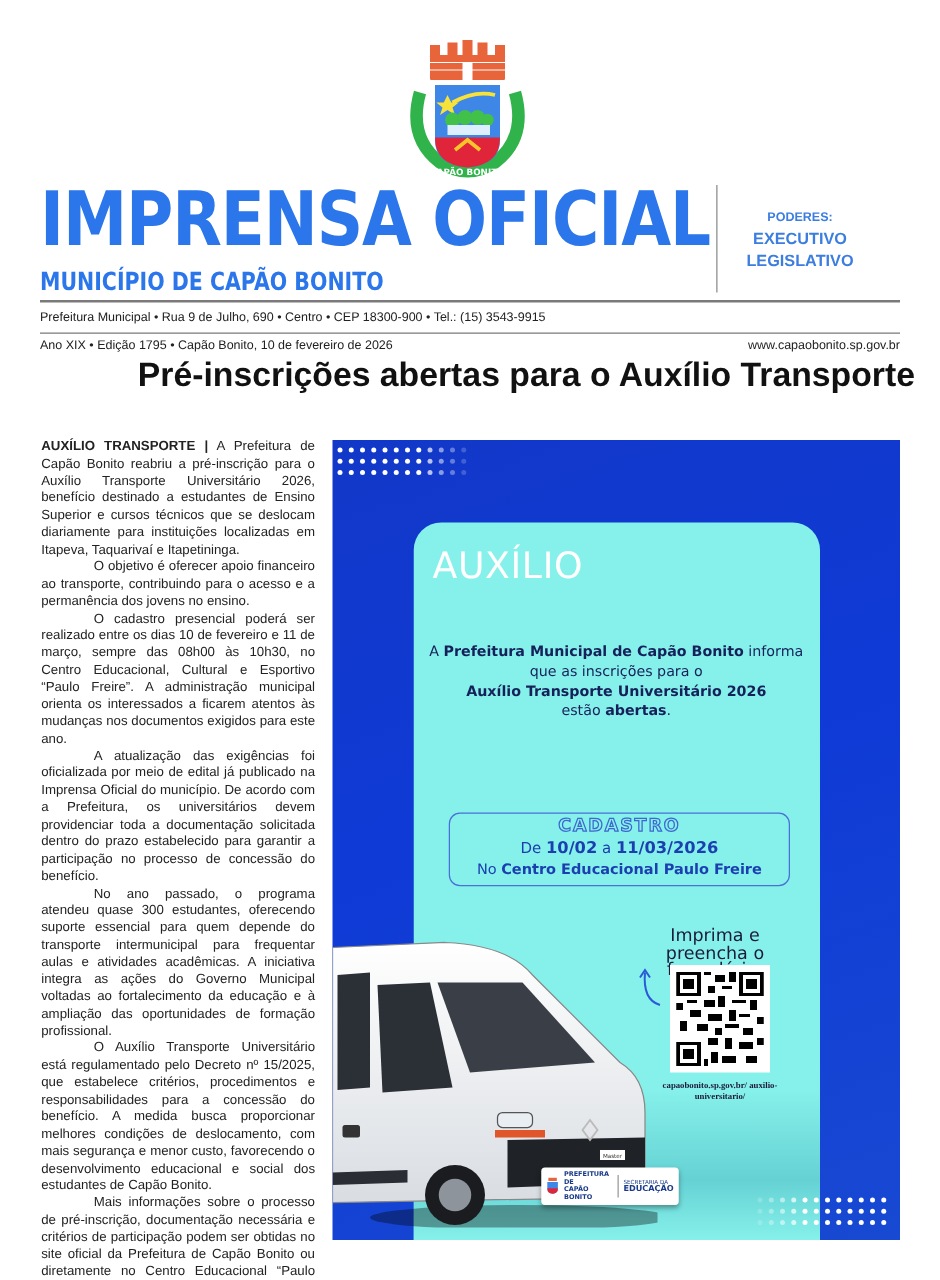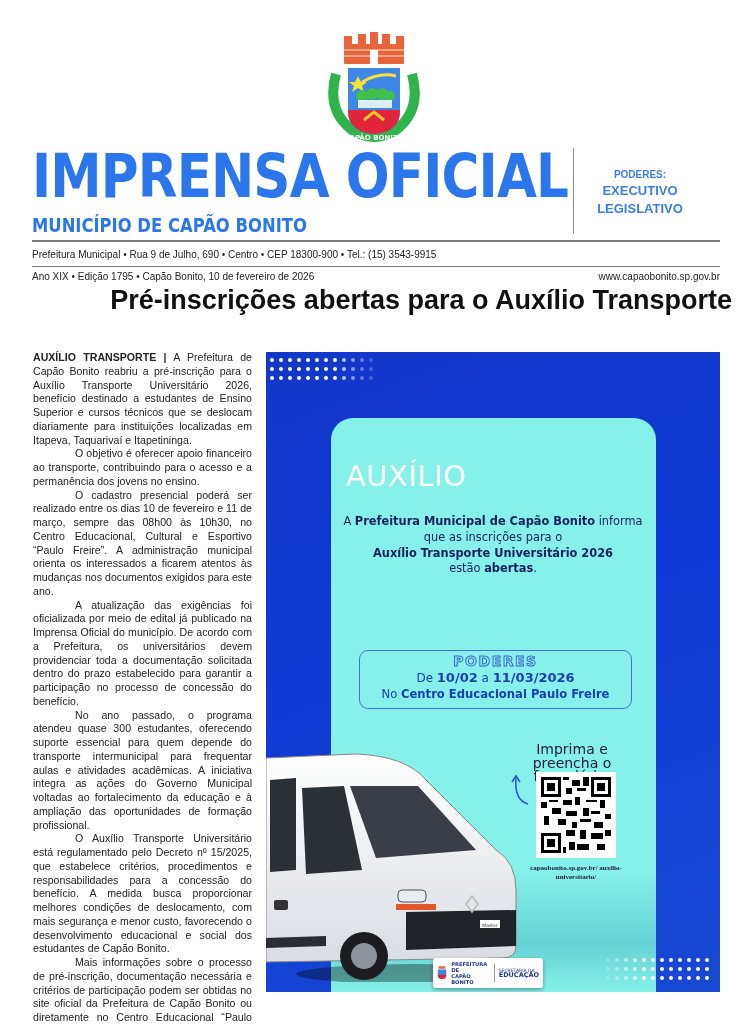--- a/index.html
+++ b/index.html
@@ -64,21 +64,21 @@
   .dots.br { right: 6px; bottom: 12px; }
 
   .panel {
     position: absolute; left: 65px; top: 66px; width: 325px; height: 600px;
     background: #86f1ea; border-radius: 22px 22px 0 0;
   }
   .panel-fade {
     position: absolute; left: 65px; top: 520px; width: 325px; height: 120px;
     background: linear-gradient(180deg, rgba(134,241,234,0) 0%, rgba(40,150,170,0.35) 60%, rgba(134,241,234,0.9) 100%);
   }
-  .brand-row { position: absolute; left: 80px; top: 108px; display: flex; align-items: flex-end; gap: 4px; }
+  .brand-row { position: absolute; left: 80px; top: 84px; display: flex; align-items: flex-end; gap: 4px; }
   .brand-aux {
     font-family: "DejaVu Sans", sans-serif; font-size: 29px; line-height: 32px;
     color: #ffffff; letter-spacing: 0.5px; font-weight: normal;
   }
   .brand-box {
     background: #0a1a7a; padding: 2px 6px 3px 6px;
     font-family: "DejaVu Sans", sans-serif; font-weight: bold; color: #fff;
     font-size: 16px; line-height: 16px; text-align: center;
   }
   .info {
@@ -110,21 +110,21 @@
   .arrow-icon { position: absolute; left: 244px; top: 420px; width: 22px; height: 34px; }
   .qr { position: absolute; left: 270px; top: 420px; width: 80px; height: 86px; background: #fff; padding: 5px; }
   .qr svg { width: 70px; height: 76px; display: block; }
   .qr-url {
     position: absolute; left: 258px; top: 512px; width: 104px; text-align: center;
     font-family: Liberation Serif, serif; font-weight: bold; font-size: 7px; line-height: 9px; color: #1a1a3a;
   }
   .logos {
     position: absolute; left: 167px; top: 582px; width: 110px; height: 30px; background: #fff;
     border-radius: 3px; box-shadow: 0 2px 4px rgba(0,0,0,0.35);
-    display: flex; align-items: center; padding: 0 4px; gap: 4px; margin-top: 24px;
+    display: flex; align-items: center; padding: 0 4px; gap: 4px;
   }
   .logos .mini-crest { width: 12px; height: 16px; }
   .logos .pref { font-family: "DejaVu Sans", sans-serif; font-weight: bold; font-size: 5.2px; line-height: 6px; color: #1a3a8a; }
   .logos .sep { width: 1px; height: 18px; background: #999; }
   .logos .sec { font-family: "DejaVu Sans", sans-serif; font-size: 4.5px; line-height: 5.5px; color: #1a3a8a; }
   .logos .sec b { font-size: 6.5px; display: block; }
 </style>
 </head>
 <body>
 
@@ -241,21 +241,21 @@
   </div>
 
   <div class="info">
     <span>A </span><b>Prefeitura Municipal de Capão Bonito</b><span> informa</span><br>
     <span>que as inscrições para o</span><br>
     <b>Auxílio Transporte Universitário 2026</b><br>
     <span>estão </span><b>abertas</b><span>.</span><br>
   </div>
 
   <div class="cadastro">
-    <div class="cad-title">PODERES</div>
+    <div class="cad-title">CADASTRO</div>
     <div class="cad-dates">
       <span>De </span><b>10/02</b><span> a </span><b>11/03/2026</b>
     </div>
     <div class="cad-place">
       <span>No </span><b>Centro Educacional Paulo Freire</b>
     </div>
   </div>
 
   <svg class="van" viewBox="0 0 260 232">
     <defs>

